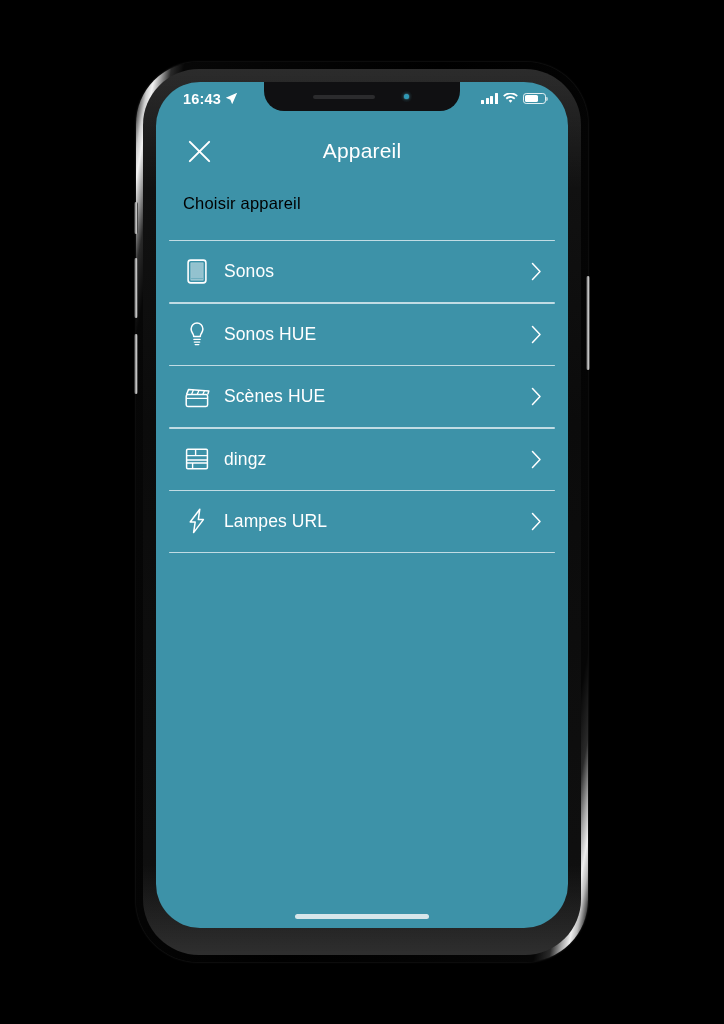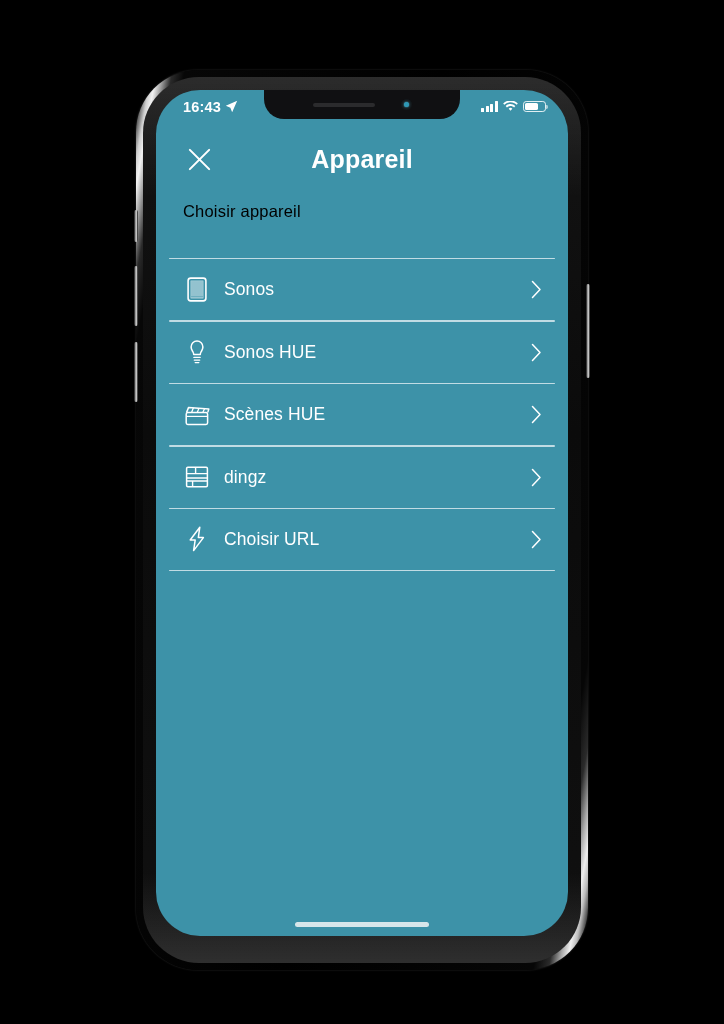--- a/index.html
+++ b/index.html
@@ -7,21 +7,21 @@
     width:724px; height:1024px;
     background:#000000;
     font-family:"Liberation Sans", sans-serif;
     overflow:hidden;
   }
 
   
   #stage { position:relative; width:724px; height:1024px; background:#000; }
 
   .phone {
-    position:absolute; left:136px; top:70px;
+    position:absolute; left:136px; top:62px;
     width:452px; height:900px;
     border-radius:62px;
     background:
       linear-gradient(100deg,
         #000000 0%,
         #3a3a3a 1.4%,
         #cfcfcf 2.6%,
         #f2f2f2 3.4%,
         #9a9a9a 4.6%,
         #2a2a2a 6%,
@@ -127,33 +127,33 @@
   }
   .batt i { display:block; height:100%; width:68%; background:#fff; border-radius:1.6px; }
 
   
   .app { position:absolute; inset:0; padding-top:30px; color:#fff; }
 
   .navbar {
     position:relative; height:78px;
     display:flex; align-items:center; justify-content:center;
   }
-  .nav-title { font-size:25px; font-weight:700; letter-spacing:.2px; color:#fff; }
+  .nav-title { font-size:21px; font-weight:400; letter-spacing:.2px; color:#fff; }
   .close-btn {
     position:absolute; left:26px; top:50%; transform:translateY(-50%);
     width:34px; height:34px; display:flex; align-items:center; justify-content:center;
     cursor:pointer;
   }
 
   .section-label {
     padding:4px 0 0 27px;
     font-size:16.5px; color:#000000; letter-spacing:.2px;
   }
 
-  .list { margin-top:27px; padding:10px 12px;border-radius:19px; }
+  .list { margin-top:17px; padding:10px 12px;border-radius:19px; }
   .divider { height:1.4px; background:#d8e9ee; opacity:.85; border-radius:1px; margin:0 1px; }
 
   .row {
     height:61px;
     display:flex; align-items:center;
     padding:0 10px 0 15px;
     cursor:pointer;
   }
   .row-icon {
     width:28px; height:28px;
@@ -314,21 +314,21 @@
           </div>
 
           <div class="divider" style="background: rgb(216, 233, 238);"></div>
 
           <div class="row">
             <span class="row-icon">
               <svg width="20" height="26" viewBox="0 0 20 26">
                 <path d="M12.8 1.2 3.2 14.0h5.0L6.6 24.6 16.4 11.6h-5.1z" fill="none" stroke="#fff" stroke-width="1.5" stroke-linejoin="round"></path>
               </svg>
             </span>
-            <span class="row-label">Choisir URL</span>
+            <span class="row-label">Lampes URL</span>
             <span class="row-chevron">
               <svg width="11" height="19" viewBox="0 0 11 19">
                   <path d="M1.5 1.5 9 9.5 1.5 17.5" fill="none" stroke="#fff" stroke-width="1.5" stroke-linecap="round" stroke-linejoin="round"></path>
                 </svg>
             </span>
           </div>
 
           <div class="divider" style="background: rgb(216, 233, 238);"></div>
 
         </div>

